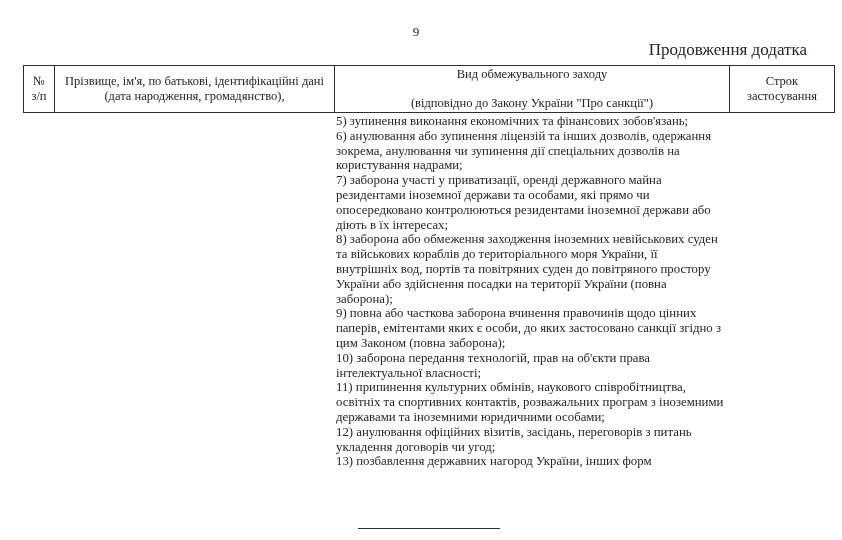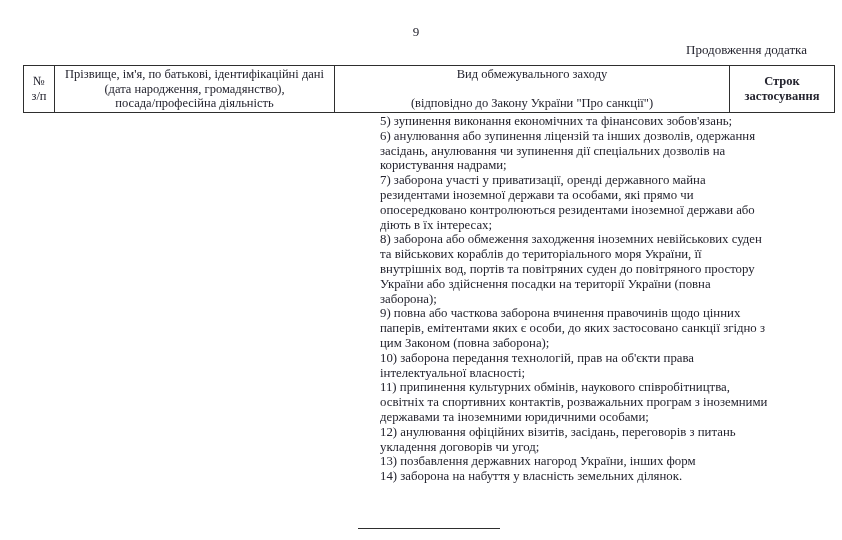--- a/index.html
+++ b/index.html
@@ -22,21 +22,21 @@
     left: 0;
     width: 832px;
     text-align: center;
     font-size: 13px;
     line-height: 14px;
   }
   .continuation {
     position: absolute;
     top: 42px;
     right: 35px;
-    font-size: 13px;
+    font-size: 17px;
     line-height: 15px;
     white-space: nowrap;
   }
   .header-row {
     position: absolute;
     left: 23px;
     top: 65px;
     width: 812px;
     height: 48px;
     box-sizing: border-box;
@@ -54,31 +54,31 @@
     font-size: 12.5px;
     line-height: 14.6px;
     padding: 1px 2px;
     overflow: visible;
   }
   .hcell + .hcell { border-left: 1px solid #2e2e2e; }
   .hcell .line { white-space: nowrap; }
   .col-num     { width: 30px; }
   .col-person  { width: 280px; }
   .col-measure { width: 395px; justify-content: space-between; }
-  .col-term    { flex: 1; font-weight: bold; }
+  .col-term    { flex: 1; }
   .measure-block {
     position: absolute;
     left: 336px;
     top: 114px;
     width: 402px;
     font-size: 12.8px;
     line-height: 14.8px;
     text-align: left;
   }
-  .measure-block .line { white-space: nowrap; margin-left: 44px; }
+  .measure-block .line { white-space: nowrap; }
   .footnote-rule {
     position: absolute;
     left: 358px;
     top: 528px;
     width: 142px;
     height: 0;
     border-top: 1px solid #2e2e2e;
   }
 </style>
 </head>
@@ -91,36 +91,35 @@
   <div class="continuation">Продовження додатка</div>
 
   <div class="header-row">
     <div class="hcell col-num">
         <div class="line">№</div>
         <div class="line">з/п</div>
       </div>
     <div class="hcell col-person">
         <div class="line">Прізвище, ім'я, по батькові, ідентифікаційні дані</div>
         <div class="line">(дата народження, громадянство),</div>
-        <div class="line">посада/професійна діяльність</div>
       </div>
     <div class="hcell col-measure">
         <div class="line">Вид обмежувального заходу</div>
         <div class="line">(відповідно до Закону України "Про санкції")</div>
       </div>
     <div class="hcell col-term">
         <div class="line">Строк</div>
         <div class="line">застосування</div>
       </div>
   </div>
 
   <div class="measure-block">
       <div class="line">5) зупинення виконання економічних та фінансових зобов'язань;</div>
       <div class="line">6) анулювання або зупинення ліцензій та інших дозволів, одержання</div>
-      <div class="line">засідань, анулювання чи зупинення дії спеціальних дозволів на</div>
+      <div class="line">зокрема, анулювання чи зупинення дії спеціальних дозволів на</div>
       <div class="line">користування надрами;</div>
       <div class="line">7) заборона участі у приватизації, оренді державного майна</div>
       <div class="line">резидентами іноземної держави та особами, які прямо чи</div>
       <div class="line">опосередковано контролюються резидентами іноземної держави або</div>
       <div class="line">діють в їх інтересах;</div>
       <div class="line">8) заборона або обмеження заходження іноземних невійськових суден</div>
       <div class="line">та військових кораблів до територіального моря України, її</div>
       <div class="line">внутрішніх вод, портів та повітряних суден до повітряного простору</div>
       <div class="line">України або здійснення посадки на території України (повна</div>
       <div class="line">заборона);</div>
@@ -128,18 +127,17 @@
       <div class="line">паперів, емітентами яких є особи, до яких застосовано санкції згідно з</div>
       <div class="line">цим Законом (повна заборона);</div>
       <div class="line">10) заборона передання технологій, прав на об'єкти права</div>
       <div class="line">інтелектуальної власності;</div>
       <div class="line">11) припинення культурних обмінів, наукового співробітництва,</div>
       <div class="line">освітніх та спортивних контактів, розважальних програм з іноземними</div>
       <div class="line">державами та іноземними юридичними особами;</div>
       <div class="line">12) анулювання офіційних візитів, засідань, переговорів з питань</div>
       <div class="line">укладення договорів чи угод;</div>
       <div class="line">13) позбавлення державних нагород України, інших форм</div>
-      <div class="line">14) заборона на набуття у власність земельних ділянок.</div>
     </div>
 
   <div class="footnote-rule"></div>
 
 </div>
 
 </body></html>

